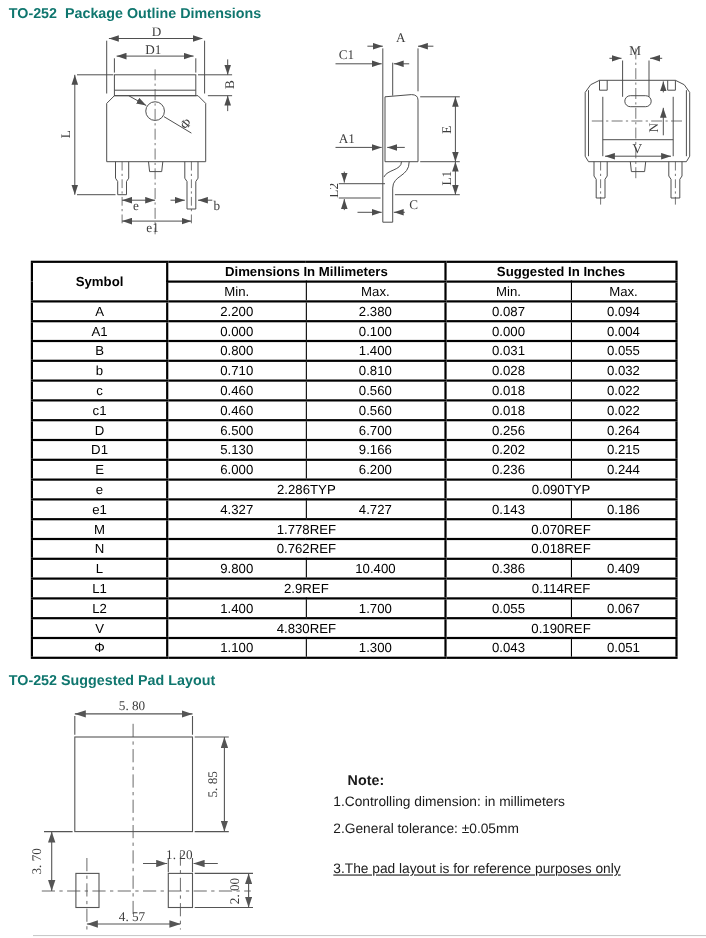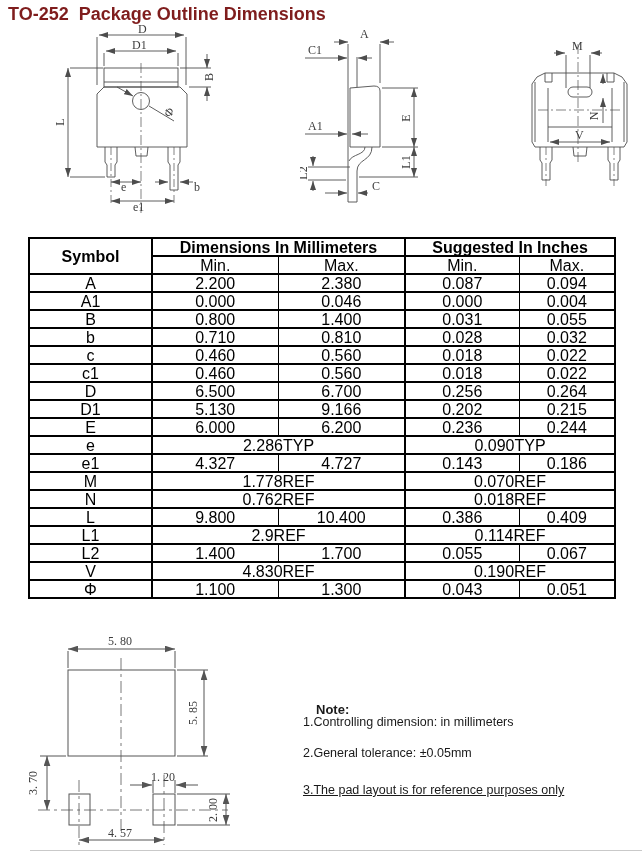--- a/index.html
+++ b/index.html
@@ -1,22 +1,22 @@
 <!DOCTYPE html>
 <html><head>
 <meta charset="utf-8">
 <style>
   html,body{margin:0;padding:0;background:#fff;}
   #page{position:relative;width:642px;height:853px;background:#ffffff;overflow:hidden;
         font-family:"Liberation Sans",sans-serif;color:#000;}
   .abs{position:absolute;}
-  .sec-title{font-weight:bold;font-size:18px;white-space:pre;color:#7f1d1d;}
+  .sec-title{font-weight:bold;font-size:13px;white-space:pre;color:#0f766e;}
   
   #dim-table{border-collapse:collapse;table-layout:fixed;width:586px;
-             font-size:16px;text-align:center;}
+             font-size:12px;text-align:center;}
   #dim-table td,#dim-table th{border:1px solid #000;border-top-width:2px;border-bottom-width:2px;
              height:16px;line-height:15px;padding:0;overflow:hidden;}
   #dim-table{border:2px solid #000;}
   #dim-table th{font-weight:bold;}
   #dim-table .gl{border-left-width:2px;text-align:center;}
   svg text{font-family:"Liberation Serif",serif;font-size:12px;fill:#3d3d3d;}
   .notes{font-size:12.5px;color:#1a1a1a;}
   .notes .nh{font-weight:bold;font-size:13px;}
   .note-line{position:absolute;left:0;white-space:pre;}
 </style>
@@ -205,21 +205,21 @@
         <tr>
           <td>A</td>
           <td class="gl">2.200</td>
           <td>2.380</td>
           <td class="gl">0.087</td>
           <td>0.094</td>
         </tr>
         <tr>
           <td>A1</td>
           <td class="gl">0.000</td>
-          <td>0.046</td>
+          <td>0.100</td>
           <td class="gl">0.000</td>
           <td>0.004</td>
         </tr>
         <tr>
           <td>B</td>
           <td class="gl">0.800</td>
           <td>1.400</td>
           <td class="gl">0.031</td>
           <td>0.055</td>
         </tr>
@@ -314,20 +314,21 @@
         <tr>
           <td>Φ</td>
           <td class="gl">1.100</td>
           <td>1.300</td>
           <td class="gl">0.043</td>
           <td>0.051</td>
         </tr>
       </tbody>
   </table>
 
+  <div class="abs sec-title" style="left:8px;top:611px;">TO-252 Suggested Pad Layout</div>
 
   <svg class="abs" style="left:20px;top:630px;" width="240" height="223" viewBox="0 0 240 223">
     <defs>
       <marker id="m4" viewBox="0 0 12 8" refX="12" refY="4" markerWidth="10" markerHeight="7" orient="auto-start-reverse">
           <path d="M0,0 L12,4 L0,8 Z" fill="#555"></path>
         </marker>
     </defs>
     <g stroke="#555" stroke-width="1" fill="none">
 
       <line x1="48" y1="19" x2="155" y2="19" marker-start="url(#m4)" marker-end="url(#m4)"></line>
@@ -365,19 +366,19 @@
     <text x="88" y="15">5. 80</text>
     <text transform="rotate(-90 177 83)" x="177" y="83" text-anchor="middle">5. 85</text>
     <text transform="rotate(-90 17 153)" x="17" y="153" text-anchor="middle">3. 70</text>
     <text x="131" y="151">1. 20</text>
     <text transform="rotate(-90 197 180)" x="197" y="180" text-anchor="middle">2. 00</text>
     <text x="88" y="207">4. 57</text>
   </svg>
 
   <div class="abs notes" style="left:303px;top:702px;width:330px;">
     <div class="note-line nh" style="top:0px;left:13px;">Note:</div>
-    <div class="note-line" style="top:13px;">1.Controlling dimension: in millimeters</div>
+    <div class="note-line" style="top:20px;">1.Controlling dimension: in millimeters</div>
     <div class="note-line" style="top:44px;">2.General tolerance: ±0.05mm</div>
     <div class="note-line" style="top:81px;text-decoration:underline;">3.The pad layout is for reference purposes only</div>
   </div>
 
   <div class="abs" style="left:30px;top:850px;width:612px;height:1px;background:#c9c9c9;"></div>
 </div>
 
 </body></html>

